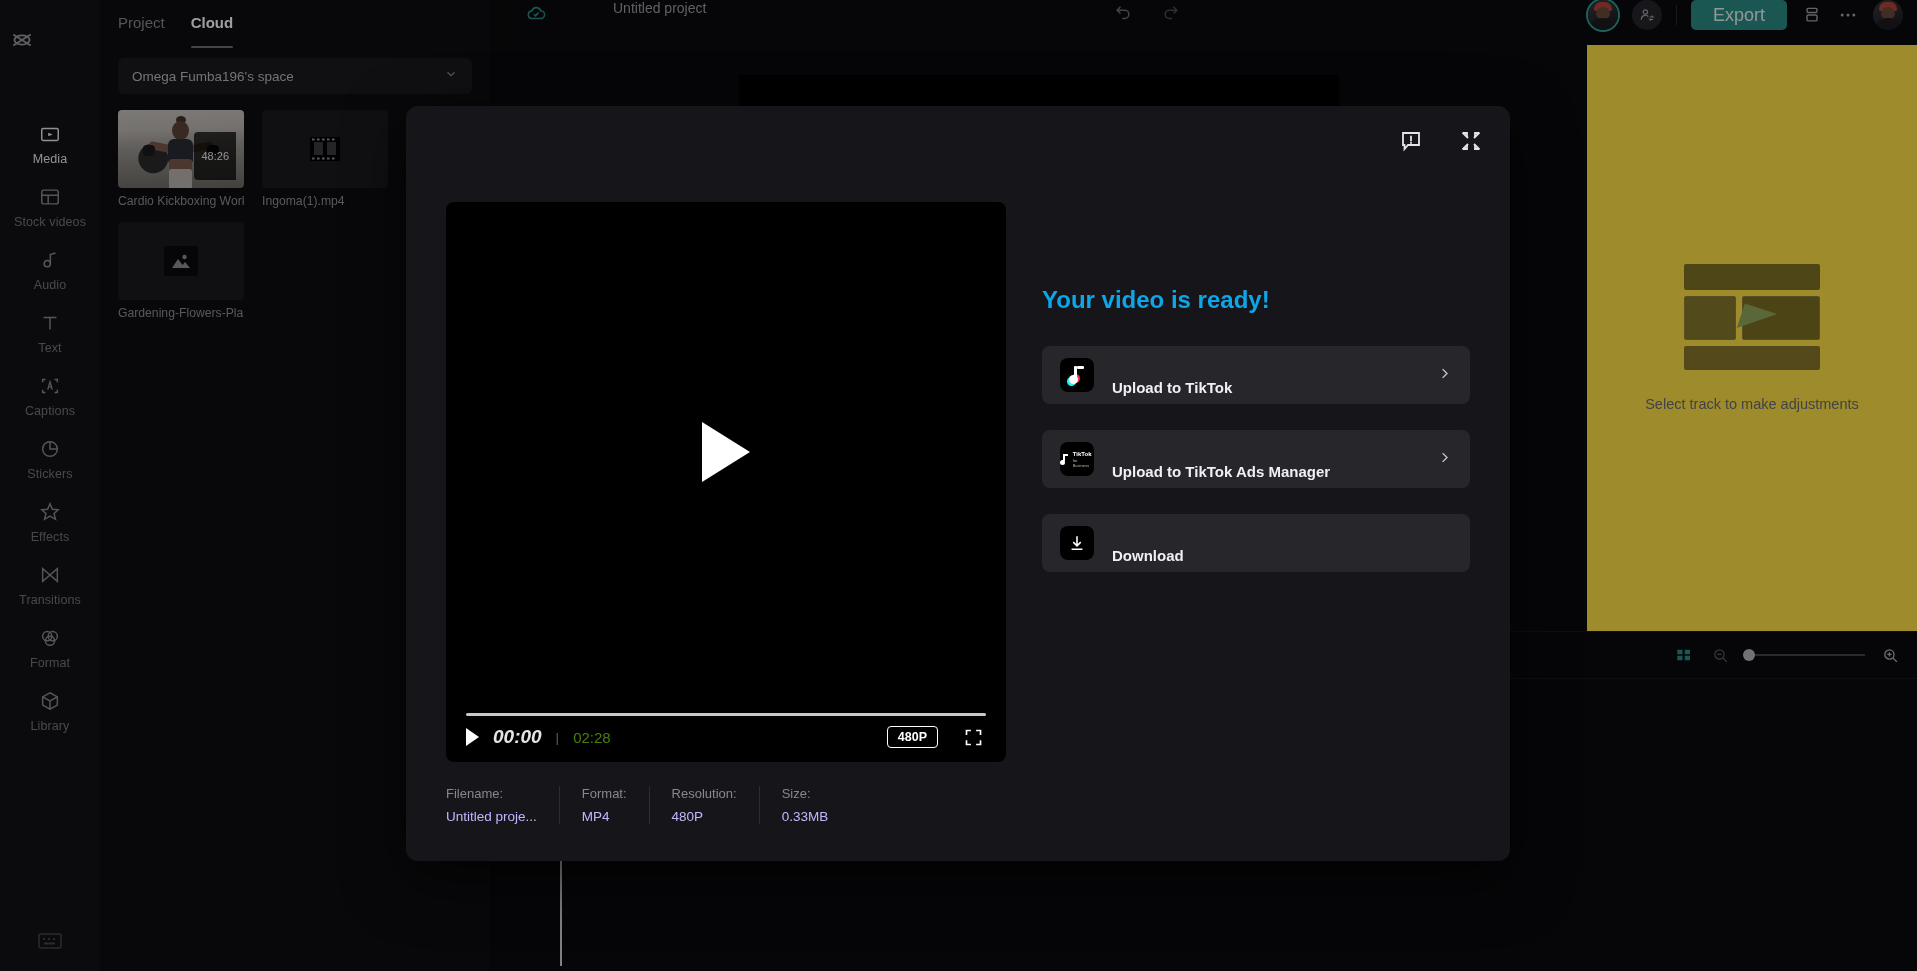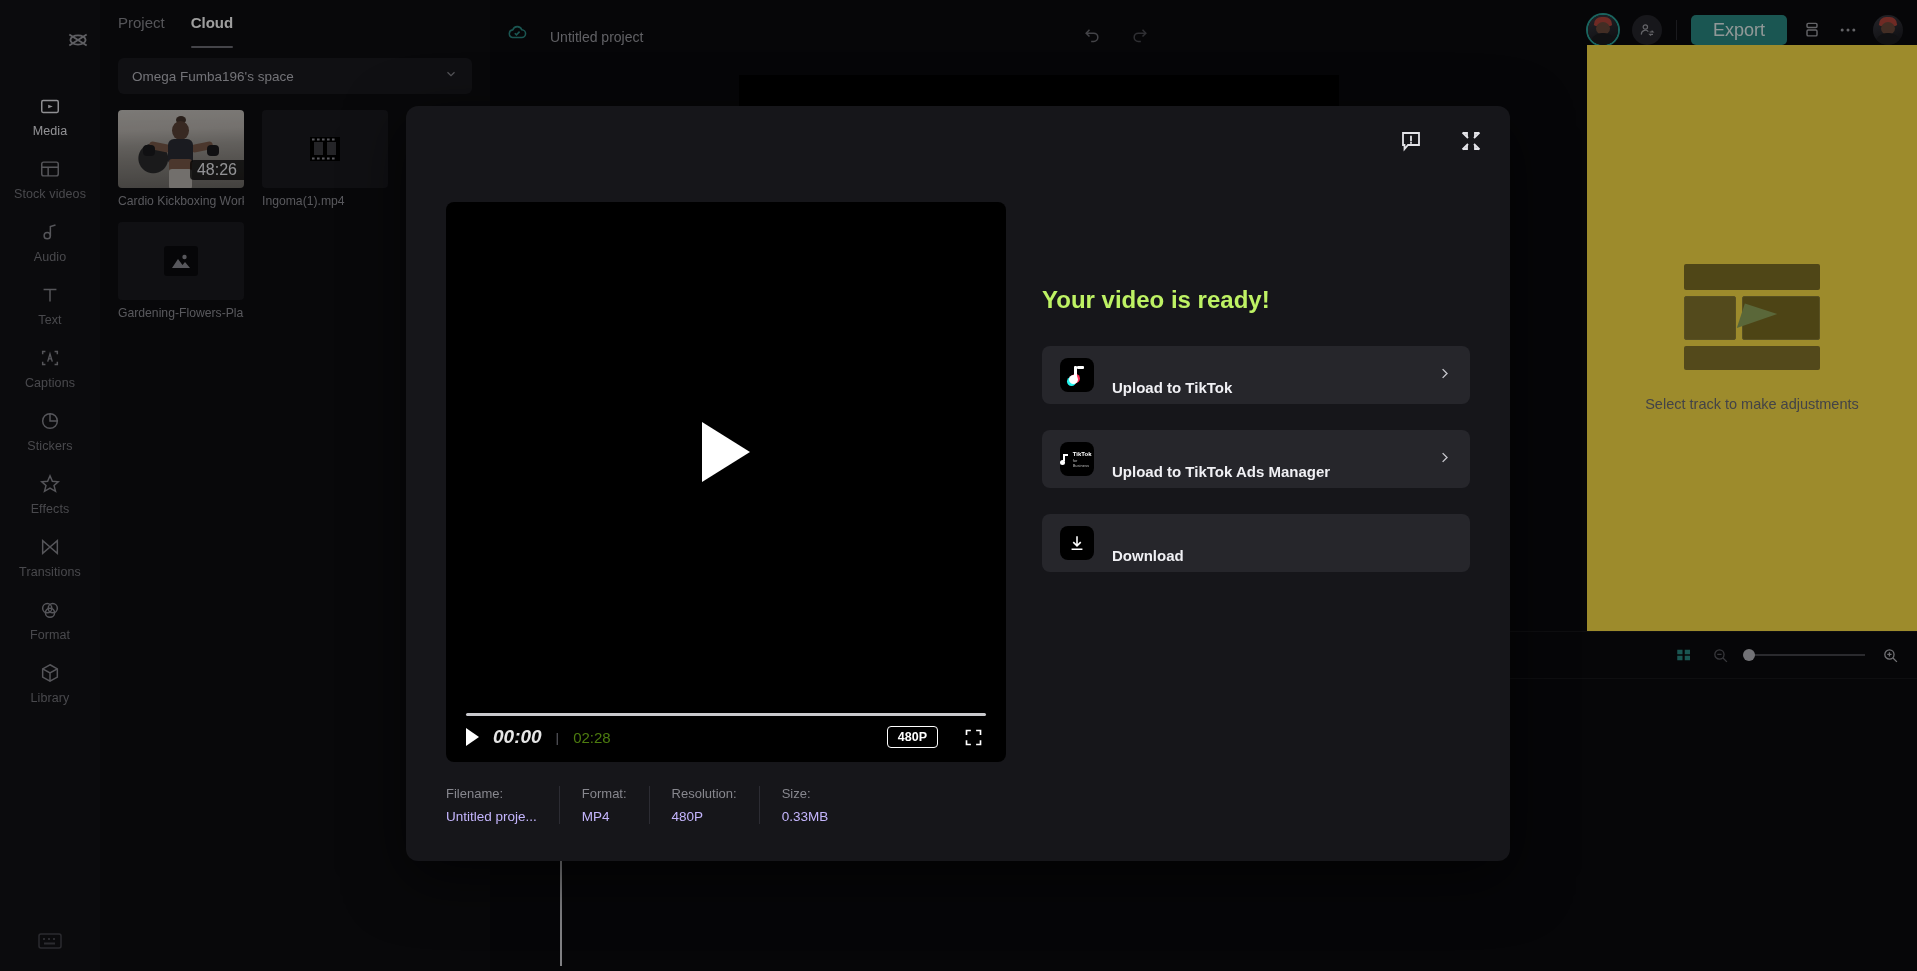--- a/index.html
+++ b/index.html
@@ -9,21 +9,21 @@
     font-family: "Liberation Sans", sans-serif;
     overflow: hidden;
     color: #d8d8dc;
   }
   .app { position: relative; width: 1917px; height: 971px; }
 
   
   .rail {
     position: absolute; left: 0; top: 0; width: 100px; height: 971px;
     background: #131316;
-    display: flex; flex-direction: column; align-items: flex-end;
+    display: flex; flex-direction: column; align-items: flex-start; gap: 28px;
   }
   .rail-logo { margin-top: 18px; width: 44px; height: 44px;
     display: flex; align-items: center; justify-content: center; }
   .rail-items { margin-top: 22px; width: 100%; display: flex; flex-direction: column; align-items: center; }
   .rail-item {
     width: 100%; padding: 9px 0 9px; display: flex; flex-direction: column;
     align-items: center; gap: 5px; cursor: pointer;
   }
   .rail-item .ico { width: 26px; height: 26px; display: flex; align-items: center; justify-content: center; }
   .rail-item .lbl {
@@ -85,38 +85,38 @@
   .person .legs { position:absolute; left:10px; top:48px; width:23px; height:20px; background:#b9b4ae; border-radius:3px; }
   .person .armL { position:absolute; left:-10px; top:22px; width:22px; height:8px;
      background:#7a5a49; border-radius:5px; transform:rotate(12deg); }
   .person .armR { position:absolute; left:32px; top:22px; width:22px; height:8px;
      background:#7a5a49; border-radius:5px; transform:rotate(-12deg); }
   .person .gloveL { position:absolute; left:-16px; top:24px; width:12px; height:11px;
      background:#1a1a1d; border-radius:4px; }
   .person .gloveR { position:absolute; left:48px; top:24px; width:12px; height:11px;
      background:#1a1a1d; border-radius:4px; }
   .dur-badge {
-    position: absolute; right: 0; bottom: 8px;
-    background: rgba(0,0,0,.72); color: #ececf0; font-size: 16px;
-    padding: 1px 7px; border-radius: 4px 0 0 4px;
+    position: absolute; right: 8px; bottom: 8px;
+    background: rgba(0,0,0,.72); color: #ececf0; font-size: 11px;
+    padding: 18px 7px; border-radius: 4px 0 0 4px;
   }
   .media-name {
     margin-top: 6px; font-size: 12.2px; color: #8f8f96;
     white-space: nowrap; overflow: hidden; text-overflow: clip;
   }
   .film-ico { width: 30px; height: 24px; }
   .img-ico-box {
     width: 34px; height: 30px; background: #0b0b0d; border-radius: 3px;
     display: flex; align-items: center; justify-content: center;
   }
 
   
   .topbar {
-    position: absolute; left: 490px; top: 0; right: 0; height: 45px;
-    background: #0b0b0d; display: flex; align-items: flex-end; padding: 0 14px;
+    position: absolute; left: 509px; top: 0; right: 0; height: 45px;
+    background: #0b0b0d; display: flex; align-items: flex-start; padding: 0 14px; gap: 44px;
   }
   .cloud-dot { width: 26px; height: 26px; display:flex; align-items:center; justify-content:center; }
   .proj-title { margin-left: 20px; font-size: 14px; color: #9c9ca3; }
   .topbar-mid { flex: 1; display: flex; justify-content: center; gap: 26px; }
   .tb-ico { width: 22px; height: 22px; display:flex;align-items:center;justify-content:center; cursor:pointer; }
   .topbar-right { display: flex; align-items: center; gap: 14px; }
   .avatar {
     width: 30px; height: 30px; border-radius: 50%; overflow: hidden; position: relative;
     background: linear-gradient(160deg,#3a3a42,#15151a);
   }
@@ -223,21 +223,21 @@
 
   .meta-row {
     position:absolute; left: 40px; top: 680px; width: 560px; display:flex;
   }
   .meta-cell { position:relative; padding-right: 22px; }
   .meta-cell + .meta-cell { padding-left: 22px; border-left: 1px solid #2c2c33; }
   .meta-k { font-size: 13px; color: #87878e; margin-bottom: 8px; }
   .meta-v { font-size: 13.5px; color: #c4b5fd; }
 
   .actions { position:absolute; left: 636px; top: 180px; width: 428px; }
-  .modal-title { font-size: 24px; font-weight: bold; color: #bef264; margin-bottom: 32px; }
+  .modal-title { font-size: 24px; font-weight: bold; color: #0ea5e9; margin-bottom: 32px; }
   .action-btn {
     height: 58px; background: #26262b; border-radius: 8px;
     display:flex; align-items:center; padding: 0 18px; margin-bottom: 26px; cursor:pointer;
   }
   .action-icon {
     width: 34px; height: 34px; border-radius: 8px; background: #000;
     display:flex; align-items:center; justify-content:center; margin-right: 18px;
     position: relative; overflow:hidden;
   }
   .action-label { font-size: 15px; font-weight: bold; color: #f0f0f4; margin-top: 24px; }

